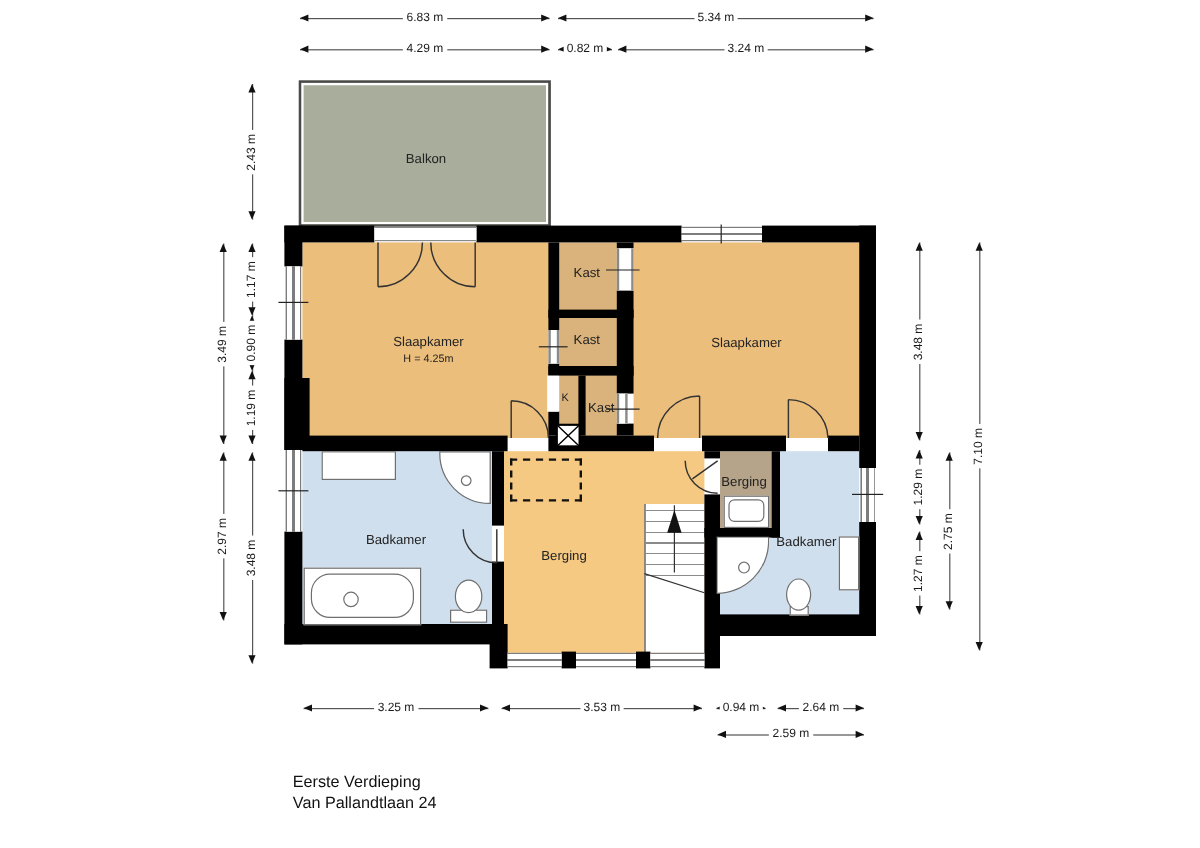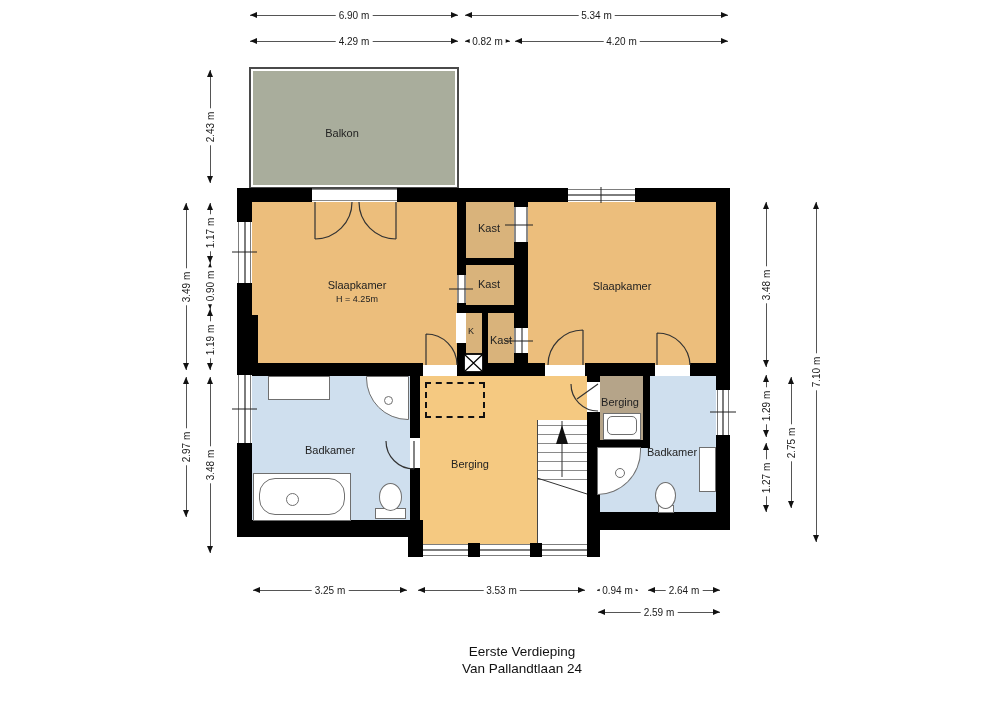--- a/index.html
+++ b/index.html
@@ -37,21 +37,21 @@
   .dim .a{position:absolute;width:0;height:0;}
   .dim.h .a{border-top:3px solid transparent;border-bottom:3px solid transparent;top:-3px;}
   .dim.h .al{left:0;border-right:7px solid #111;}
   .dim.h .ar{right:0;border-left:7px solid #111;}
   .dim.v .a{border-left:3px solid transparent;border-right:3px solid transparent;left:-3px;}
   .dim.v .at{top:0;border-bottom:7px solid #111;}
   .dim.v .ab{bottom:0;border-top:7px solid #111;}
   .dim.h .lbl{position:absolute;left:50%;top:0;transform:translate(-50%,-50%);background:#fff;padding:0 3px;white-space:nowrap;}
   .dim.v .lbl{position:absolute;top:50%;left:0;transform:translate(-50%,-50%) rotate(-90deg);background:#fff;padding:0 3px;white-space:nowrap;}
   
-  .title{position:absolute;left:244px;width:556px;top:644px;text-align:center;font-size:13.5px;color:#111;line-height:16.5px;}
+  .title{position:absolute;left:244px;width:556px;top:644px;text-align:left;font-size:13.5px;color:#111;line-height:16.5px;}
   svg.overlay{position:absolute;left:0;top:0;pointer-events:none;}
 </style>
 </head>
 <body>
 
 <div class="canvas">
 
   <div class="f" style="left:249px;top:67px;width:210px;height:122px;background:var(--balcony-grey,#a9ad9c);border:2px solid #4a4a4a;box-shadow:inset 0 0 0 2px #fff;box-sizing:border-box;"></div>
   <div class="f" style="left:252px;top:202px;width:206px;height:163px;background:var(--room-orange,#ecbe7c);"></div>
   <div class="f" style="left:465px;top:202px;width:50px;height:163px;background:var(--closet-tan,#d9b37b);"></div>
@@ -165,38 +165,38 @@
       <path d="M505,225 L533,225"></path>
       <path d="M449,289 L473,289"></path>
       <path d="M505,341 L533,341"></path>
       <path d="M601,187 L601,203"></path>
       <path d="M232,252 L257,252"></path>
       <path d="M232,409 L257,409"></path>
       <path d="M710,412 L736,412"></path>
     </g>
   </svg>
 
-  <span class="rl" style="left:342px;top:133px;">Balkon</span>
+  <span class="rl" style="left:355px;top:133px;">Balkon</span>
   <span class="rl" style="left:357px;top:285px;">Slaapkamer</span>
   <span class="rl small" style="left:357px;top:299px;">H = 4.25m</span>
   <span class="rl" style="left:489px;top:228px;">Kast</span>
   <span class="rl" style="left:489px;top:284px;">Kast</span>
   <span class="rl small" style="left:471px;top:331px;">K</span>
   <span class="rl" style="left:501px;top:340px;">Kast</span>
   <span class="rl" style="left:622px;top:286px;">Slaapkamer</span>
   <span class="rl" style="left:330px;top:450px;">Badkamer</span>
   <span class="rl" style="left:470px;top:464px;">Berging</span>
   <span class="rl" style="left:620px;top:402px;">Berging</span>
   <span class="rl" style="left:672px;top:452px;">Badkamer</span>
 
   <div class="dim h" style="left:250px;top:15px;width:208px;">
     <i class="ln"></i>
       <i class="a al"></i>
       <i class="a ar"></i>
-      <span class="lbl">6.90 m</span>
+      <span class="lbl">6.83 m</span>
     </div>
   <div class="dim h" style="left:465px;top:15px;width:263px;">
     <i class="ln"></i>
       <i class="a al"></i>
       <i class="a ar"></i>
       <span class="lbl">5.34 m</span>
     </div>
   <div class="dim h" style="left:250px;top:41px;width:208px;">
     <i class="ln"></i>
       <i class="a al"></i>
@@ -206,21 +206,21 @@
   <div class="dim h" style="left:465px;top:41px;width:45px;">
     <i class="ln"></i>
       <i class="a al"></i>
       <i class="a ar"></i>
       <span class="lbl">0.82 m</span>
     </div>
   <div class="dim h" style="left:515px;top:41px;width:213px;">
     <i class="ln"></i>
       <i class="a al"></i>
       <i class="a ar"></i>
-      <span class="lbl">4.20 m</span>
+      <span class="lbl">3.24 m</span>
     </div>
 
   <div class="dim v" style="left:210px;top:70px;height:113px;">
     <i class="ln"></i>
       <i class="a at"></i>
       <i class="a ab"></i>
       <span class="lbl">2.43 m</span>
     </div>
   <div class="dim v" style="left:186px;top:203px;height:167px;">
     <i class="ln"></i>

